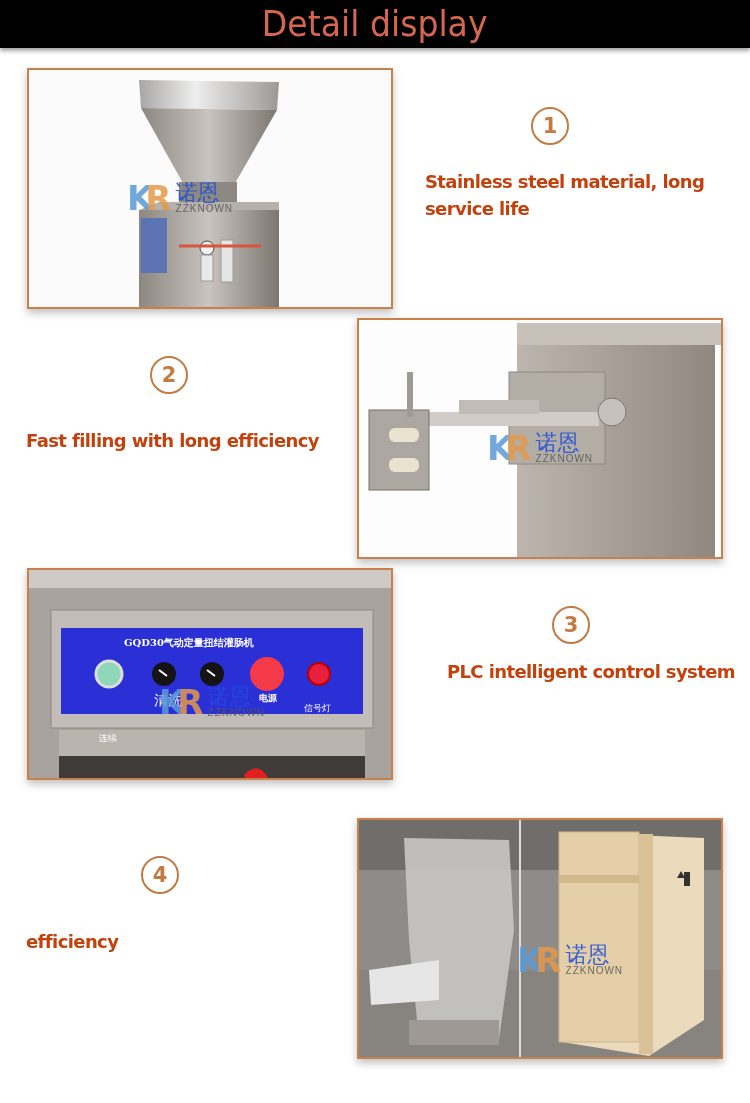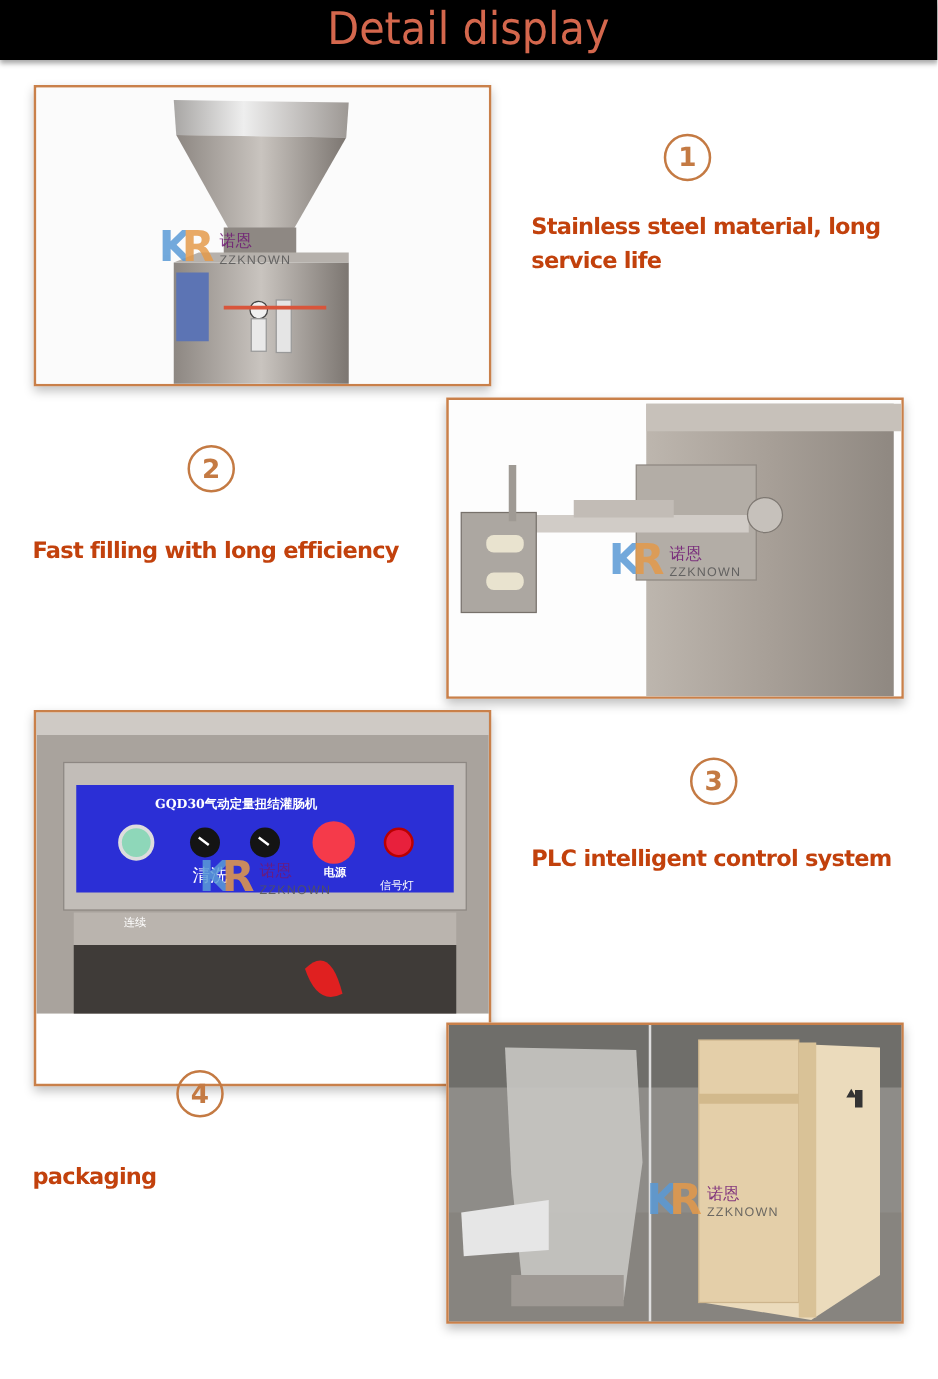--- a/index.html
+++ b/index.html
@@ -33,21 +33,21 @@
   .caption {
     position: absolute; color: #c2410c; font-family: "DejaVu Sans", sans-serif;
     font-weight: bold; font-size: 18px; line-height: 27px; letter-spacing: -0.6px;
   }
 
   
   .wm { position: absolute; display: flex; align-items: center; opacity: 0.85; }
   .wm .k { font-weight: bold; font-size: 34px; color: #5a9ad6; font-family: "DejaVu Sans", sans-serif; letter-spacing: -8px; }
   .wm .r { font-weight: bold; font-size: 34px; color: #e49a4a; font-family: "DejaVu Sans", sans-serif; }
   .wm .t { display: flex; flex-direction: column; margin-left: 4px; }
-  .wm .cn { font-size: 13px; color: #701a75; line-height: 20px; }
+  .wm .cn { font-size: 22px; color: #1d4ed8; line-height: 20px; }
   .wm .en { font-size: 10px; color: #555; letter-spacing: 1px; }
 </style>
 </head>
 <body>
 
 <div class="header">
   <div class="header-title">Detail display</div>
 </div>
 
 <div class="photo" style="left:27px;top:68px;width:366px;height:241px;">
@@ -119,21 +119,21 @@
   <div class="wm" style="left:128px;top:108px;">
     <span class="k">K</span>
       <span class="r">R</span>
     <div class="t">
         <span class="cn">诺恩</span>
         <span class="en">ZZKNOWN</span>
       </div>
   </div>
 </div>
 
-<div class="photo" style="left:27px;top:568px;width:366px;height:301px;">
+<div class="photo" style="left:27px;top:568px;width:366px;height:212px;">
   <svg width="366" height="241" viewBox="0 0 366 241">
     <rect width="366" height="241" fill="#a9a39d"></rect>
     <rect x="0" y="0" width="366" height="18" fill="#cfcac5"></rect>
     <rect x="22" y="40" width="322" height="118" fill="#c2bdb8" stroke="#8d8782"></rect>
     <rect x="32" y="58" width="302" height="86" fill="#2b2fd6"></rect>
     <rect x="30" y="160" width="306" height="26" fill="#bab4ae"></rect>
     <rect x="30" y="186" width="306" height="55" fill="#3f3b38"></rect>
     <path d="M215 205 q20 -20 30 20 q-20 10 -30 -20" fill="#e02020"></path>
     <circle cx="80" cy="104" r="13" fill="#8ed7b9" stroke="#ddd" stroke-width="3"></circle>
     <circle cx="135" cy="104" r="12" fill="#141414"></circle>
@@ -151,27 +151,27 @@
   <div class="wm" style="left:130px;top:112px;">
     <span class="k">K</span>
       <span class="r">R</span>
     <div class="t">
         <span class="cn">诺恩</span>
         <span class="en">ZZKNOWN</span>
       </div>
   </div>
 </div>
 <div class="num" style="left:552px;top:606px;">3</div>
-<div class="caption" style="left:425px;top:674px;width:310px;">
+<div class="caption" style="left:425px;top:658px;width:310px;text-align:right;">
   <div>PLC intelligent control system</div>
 </div>
 
 <div class="num" style="left:141px;top:856px;">4</div>
 <div class="caption" style="left:26px;top:928px;width:320px;">
-  <div>packaging</div>
+  <div>efficiency</div>
 </div>
 <div class="photo" style="left:357px;top:818px;width:366px;height:241px;">
   <svg width="366" height="241" viewBox="0 0 366 241">
     <rect width="366" height="241" fill="#8e8c88"></rect>
     <rect x="0" y="0" width="366" height="50" fill="#6f6e6a"></rect>
     <rect x="0" y="150" width="366" height="91" fill="#87847f"></rect>
     <rect x="160" y="0" width="2" height="241" fill="#ddd"></rect>
     <path d="M45 18 L150 20 L155 110 L140 220 L60 220 L50 120 Z" fill="#c8c6c3" opacity="0.9"></path>
     <path d="M10 150 L80 140 L80 180 L12 185 Z" fill="#e6e6e6"></path>
     <rect x="50" y="200" width="90" height="25" fill="#9e9994"></rect>

